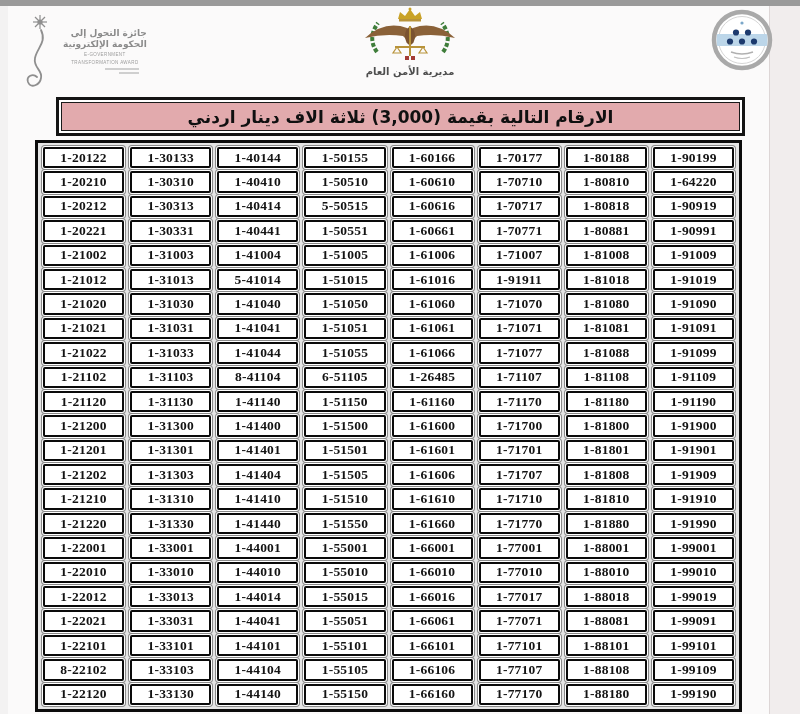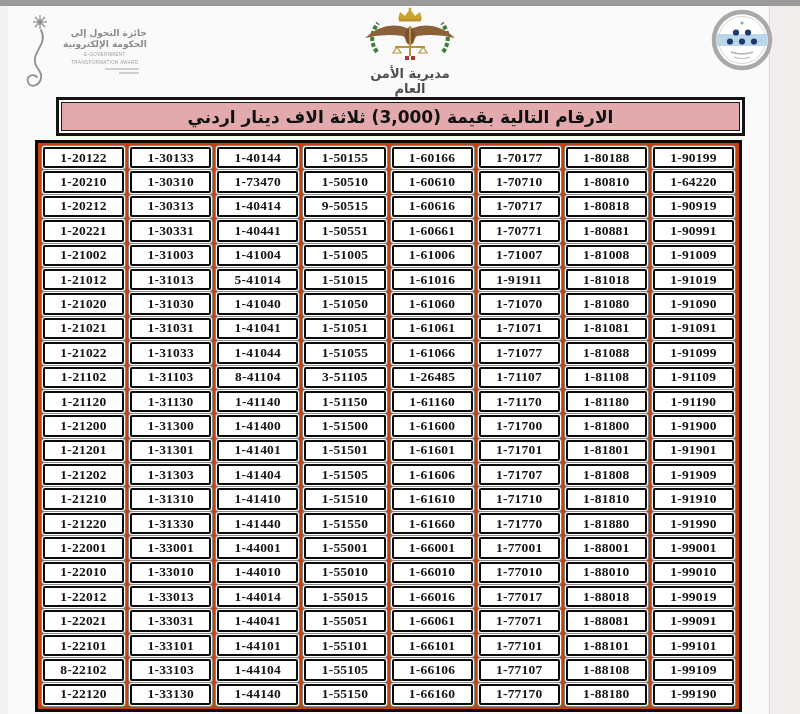--- a/index.html
+++ b/index.html
@@ -15,36 +15,36 @@
   .award-logo { position:absolute; left:20px; top:12px; width:130px; height:84px; display:flex; }
   .award-text { margin-left:5px; margin-top:16px; text-align:right; direction:rtl; }
   .award-ar { font-size:9px; line-height:11px; color:#8b8b8b; font-weight:bold; }
   .award-en { font-size:4.5px; line-height:6px; color:#9c9c9c; letter-spacing:.4px;
               direction:ltr; text-align:center; margin-top:2px;
               font-family:"Liberation Sans", sans-serif; }
   .scribble { height:2px; background:#cfcfcf; margin:2px 8px 0 auto; }
   .s1 { width:34px; } .s2 { width:20px; }
 
   .coat-of-arms { position:absolute; left:353px; top:6px; width:114px; text-align:center; }
-  .coa-caption { font-size:13px; color:#4e4e4e; font-weight:bold; margin-top:-2px;
+  .coa-caption { font-size:10px; color:#4e4e4e; font-weight:bold; margin-top:-2px;
                  text-shadow:0 0 1px #fff; }
 
   .round-emblem { position:absolute; left:711px; top:9px; width:62px; height:62px; }
 
   
   .title-bar { position:absolute; left:56px; top:97px; width:689px; height:39px;
                background:#e2aaad; border:3px solid #141414;
                box-shadow: inset 0 0 0 2px #ffffff, inset 0 0 0 3px #1a1a1a;
                display:flex; align-items:center; justify-content:center; }
   .title-text { direction:rtl; font-size:17px; font-weight:bold; color:#101010;
                 font-family:"DejaVu Sans", sans-serif; }
 
   
   .numbers-table { position:absolute; left:35px; top:140px; width:707px; height:572px;
-                   border:3px solid #0c0c0c; background:#c2410c;
+                   border:3px solid #0c0c0c; background:#e5e5e5;
                    display:grid; grid-template-columns:repeat(8,1fr);
                    grid-auto-rows:1fr; gap:3px 6px; padding:4px 5px; }
   .cell { background:#ffffff; border:2px solid #0a0a0a; border-radius:2px;
           box-shadow:0 0 0 1px #fff, 0 0 0 2px #8a8a8a;
           display:flex; align-items:center; justify-content:center;
           font-family:"Liberation Serif", serif; font-weight:bold;
           font-size:13.5px; color:#141414; letter-spacing:.2px; }
 </style>
 </head>
 <body>
@@ -130,30 +130,30 @@
     <div class="cell">1-20122</div>
     <div class="cell">1-30133</div>
     <div class="cell">1-40144</div>
     <div class="cell">1-50155</div>
     <div class="cell">1-60166</div>
     <div class="cell">1-70177</div>
     <div class="cell">1-80188</div>
     <div class="cell">1-90199</div>
     <div class="cell">1-20210</div>
     <div class="cell">1-30310</div>
-    <div class="cell">1-73470</div>
+    <div class="cell">1-40410</div>
     <div class="cell">1-50510</div>
     <div class="cell">1-60610</div>
     <div class="cell">1-70710</div>
     <div class="cell">1-80810</div>
     <div class="cell">1-64220</div>
     <div class="cell">1-20212</div>
     <div class="cell">1-30313</div>
     <div class="cell">1-40414</div>
-    <div class="cell">9-50515</div>
+    <div class="cell">5-50515</div>
     <div class="cell">1-60616</div>
     <div class="cell">1-70717</div>
     <div class="cell">1-80818</div>
     <div class="cell">1-90919</div>
     <div class="cell">1-20221</div>
     <div class="cell">1-30331</div>
     <div class="cell">1-40441</div>
     <div class="cell">1-50551</div>
     <div class="cell">1-60661</div>
     <div class="cell">1-70771</div>
@@ -195,21 +195,21 @@
     <div class="cell">1-31033</div>
     <div class="cell">1-41044</div>
     <div class="cell">1-51055</div>
     <div class="cell">1-61066</div>
     <div class="cell">1-71077</div>
     <div class="cell">1-81088</div>
     <div class="cell">1-91099</div>
     <div class="cell">1-21102</div>
     <div class="cell">1-31103</div>
     <div class="cell">8-41104</div>
-    <div class="cell">3-51105</div>
+    <div class="cell">6-51105</div>
     <div class="cell">1-26485</div>
     <div class="cell">1-71107</div>
     <div class="cell">1-81108</div>
     <div class="cell">1-91109</div>
     <div class="cell">1-21120</div>
     <div class="cell">1-31130</div>
     <div class="cell">1-41140</div>
     <div class="cell">1-51150</div>
     <div class="cell">1-61160</div>
     <div class="cell">1-71170</div>

